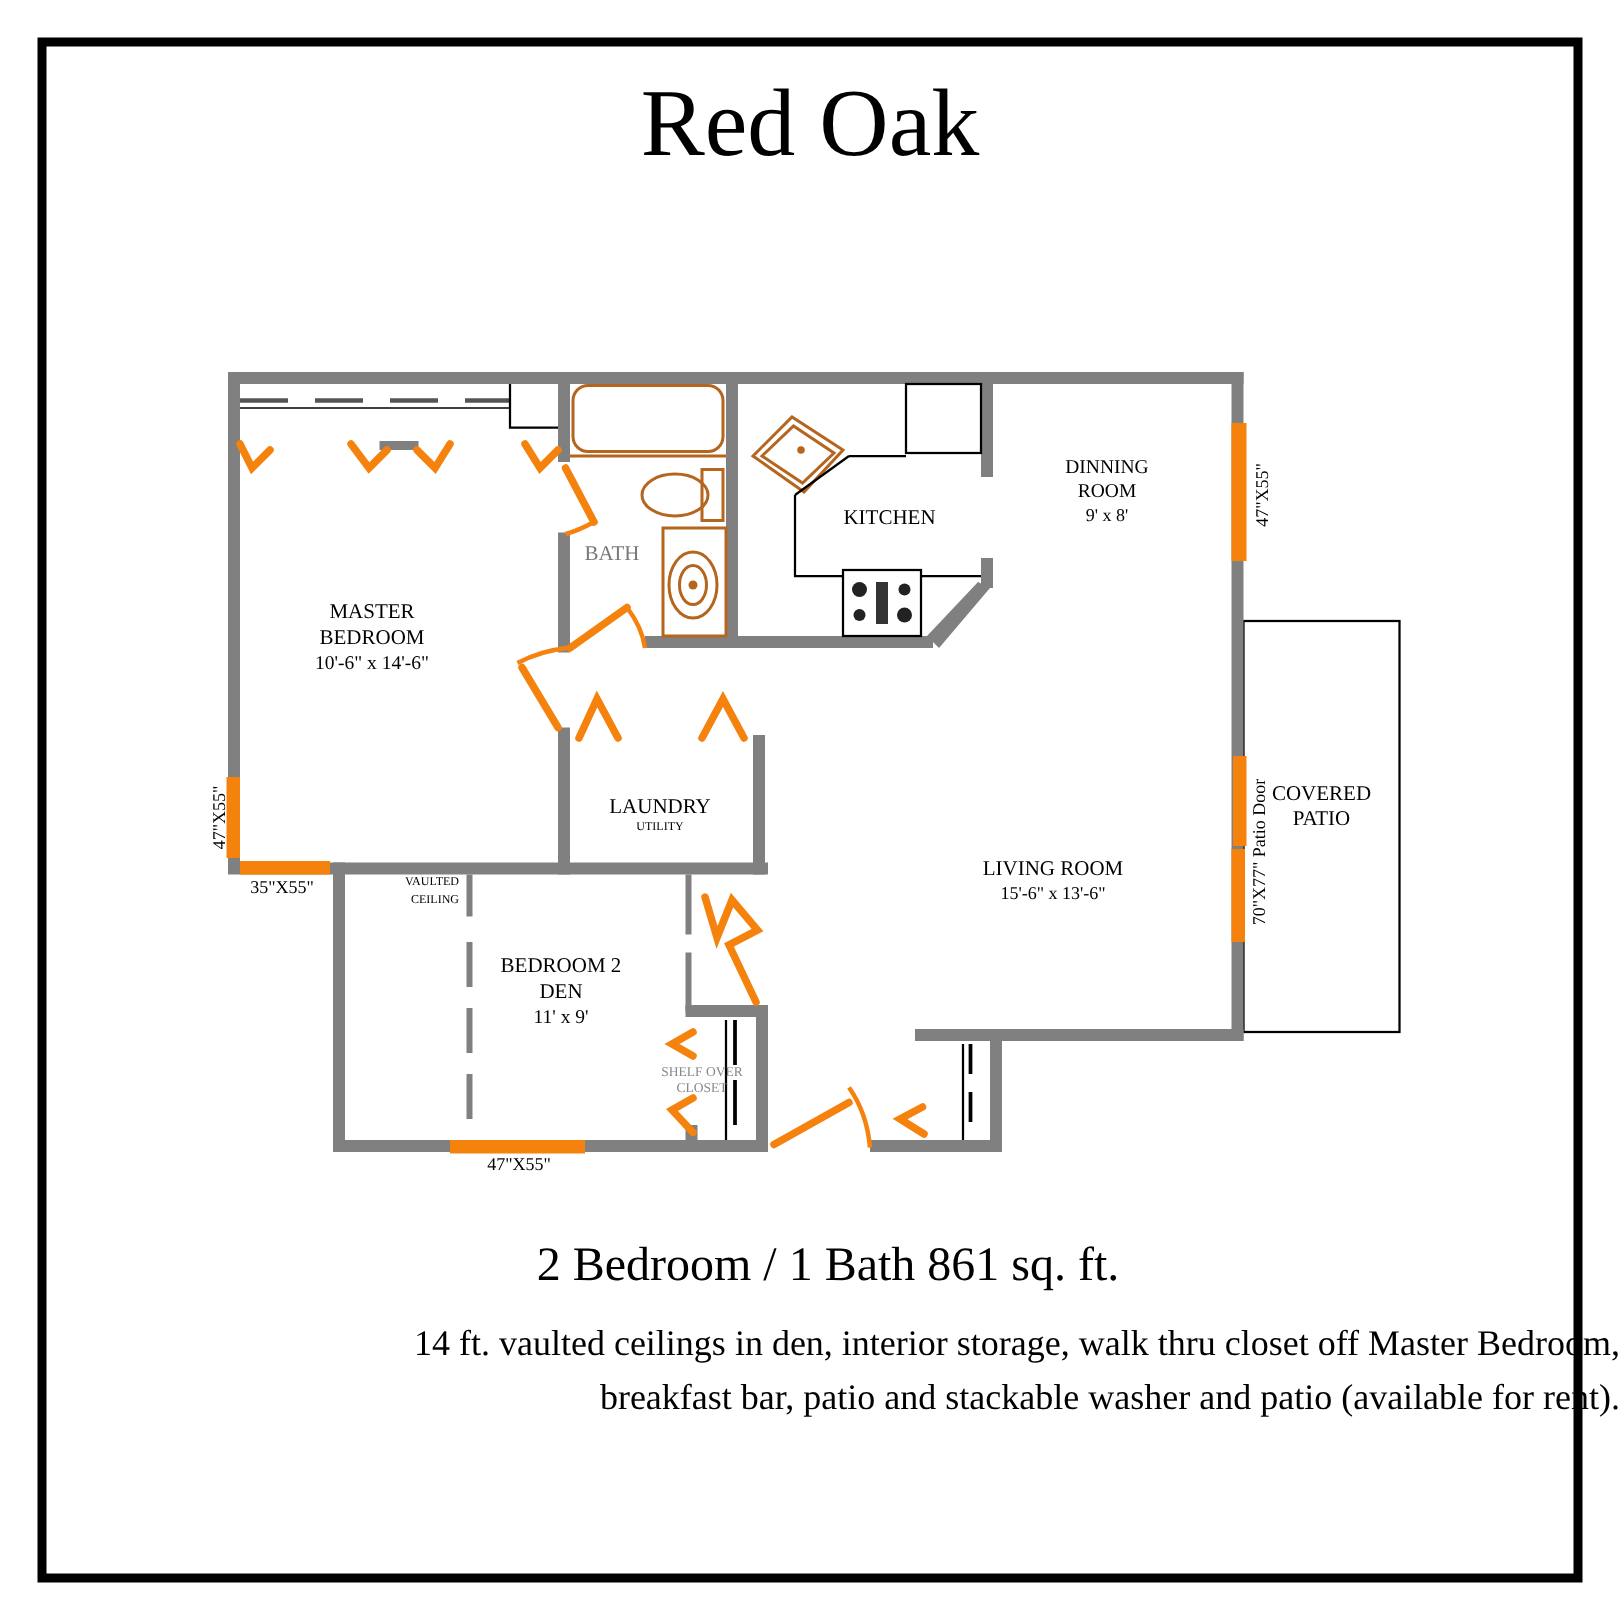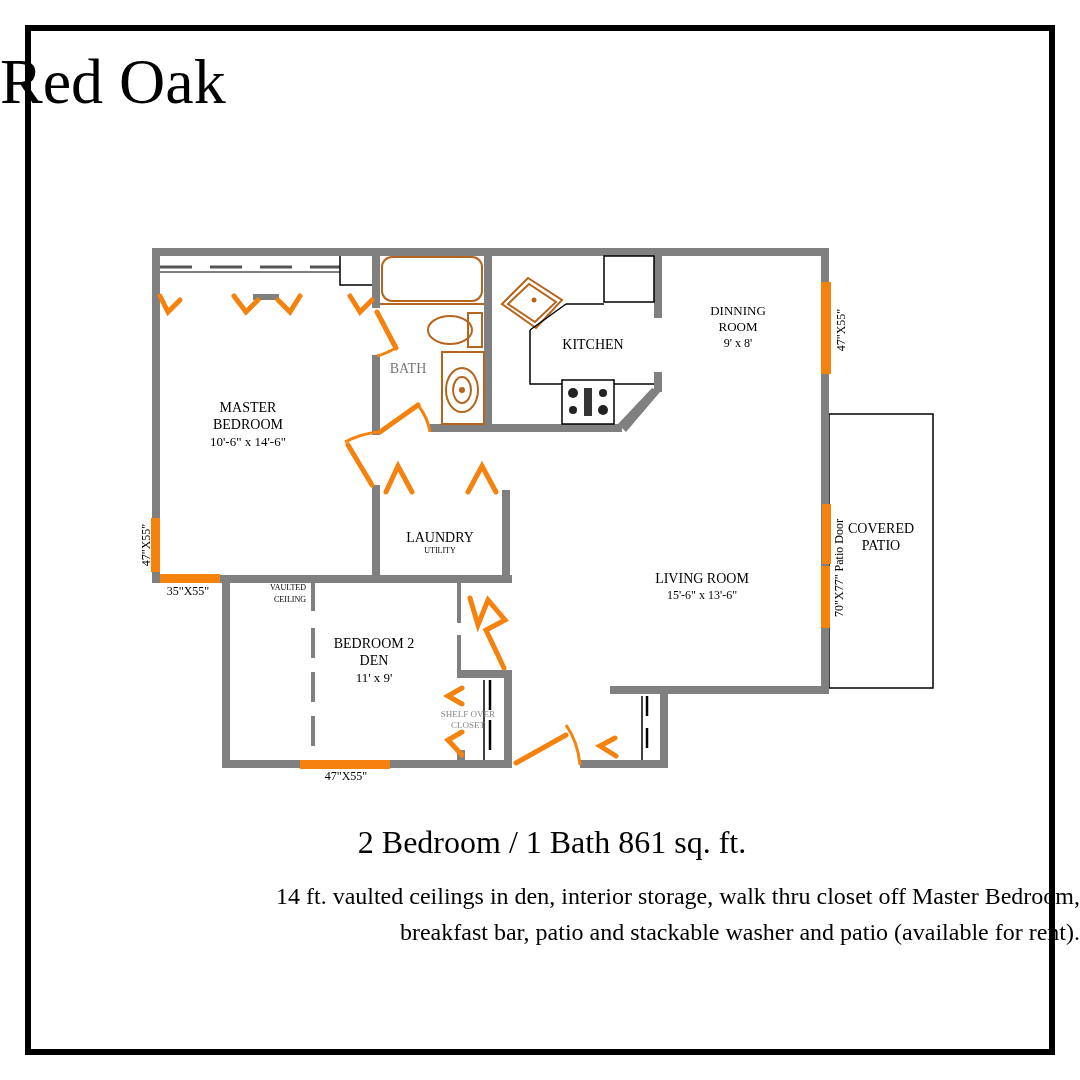--- a/index.html
+++ b/index.html
@@ -1,18 +1,18 @@
 <!DOCTYPE html>
 <html><head>
 <meta charset="utf-8">
 <style>
   html, body { margin: 0; padding: 0; background: #ffffff; }
   body { width: 1080px; height: 1080px; position: relative; overflow: hidden; font-family: "Liberation Serif", "DejaVu Serif", serif; color: #000; }
   .frame { position: absolute; left: 25px; top: 25px; width: 1030px; height: 1030px; box-sizing: border-box; border: 6px solid #000; }
-  .title { position: absolute; left: 0; top: 44px; width: 1080px; font-size: 64px; line-height: 76px; color: #000; }
+  .title { position: absolute; left: 0; top: 44px; width: 1080px; text-align: center; font-size: 64px; line-height: 76px; color: #000; }
   .plan { position: absolute; left: 0; top: 0; width: 1080px; height: 1080px; }
   .summary { position: absolute; left: 0; top: 822px; width: 1080px; text-align: center; font-size: 32px; line-height: 40px; margin-left: 12px; }
   .desc { position: absolute; left: 0; top: 878px; width: 1080px; text-align: right; font-size: 24px; line-height: 36px; }
   .lbl { font-family: "Liberation Serif", "DejaVu Serif", serif; fill: #000; }
   .wall { fill: #808080; }
   .win { fill: #f5820d; }
   .door { stroke: #f5820d; stroke-width: 5; fill: none; stroke-linecap: round; }
   .arc { stroke: #f5820d; stroke-width: 3; fill: none; }
   .fix { stroke: #b5651d; fill: none; stroke-width: 2; }
   .thin { stroke: #000; stroke-width: 1.5; fill: none; }

